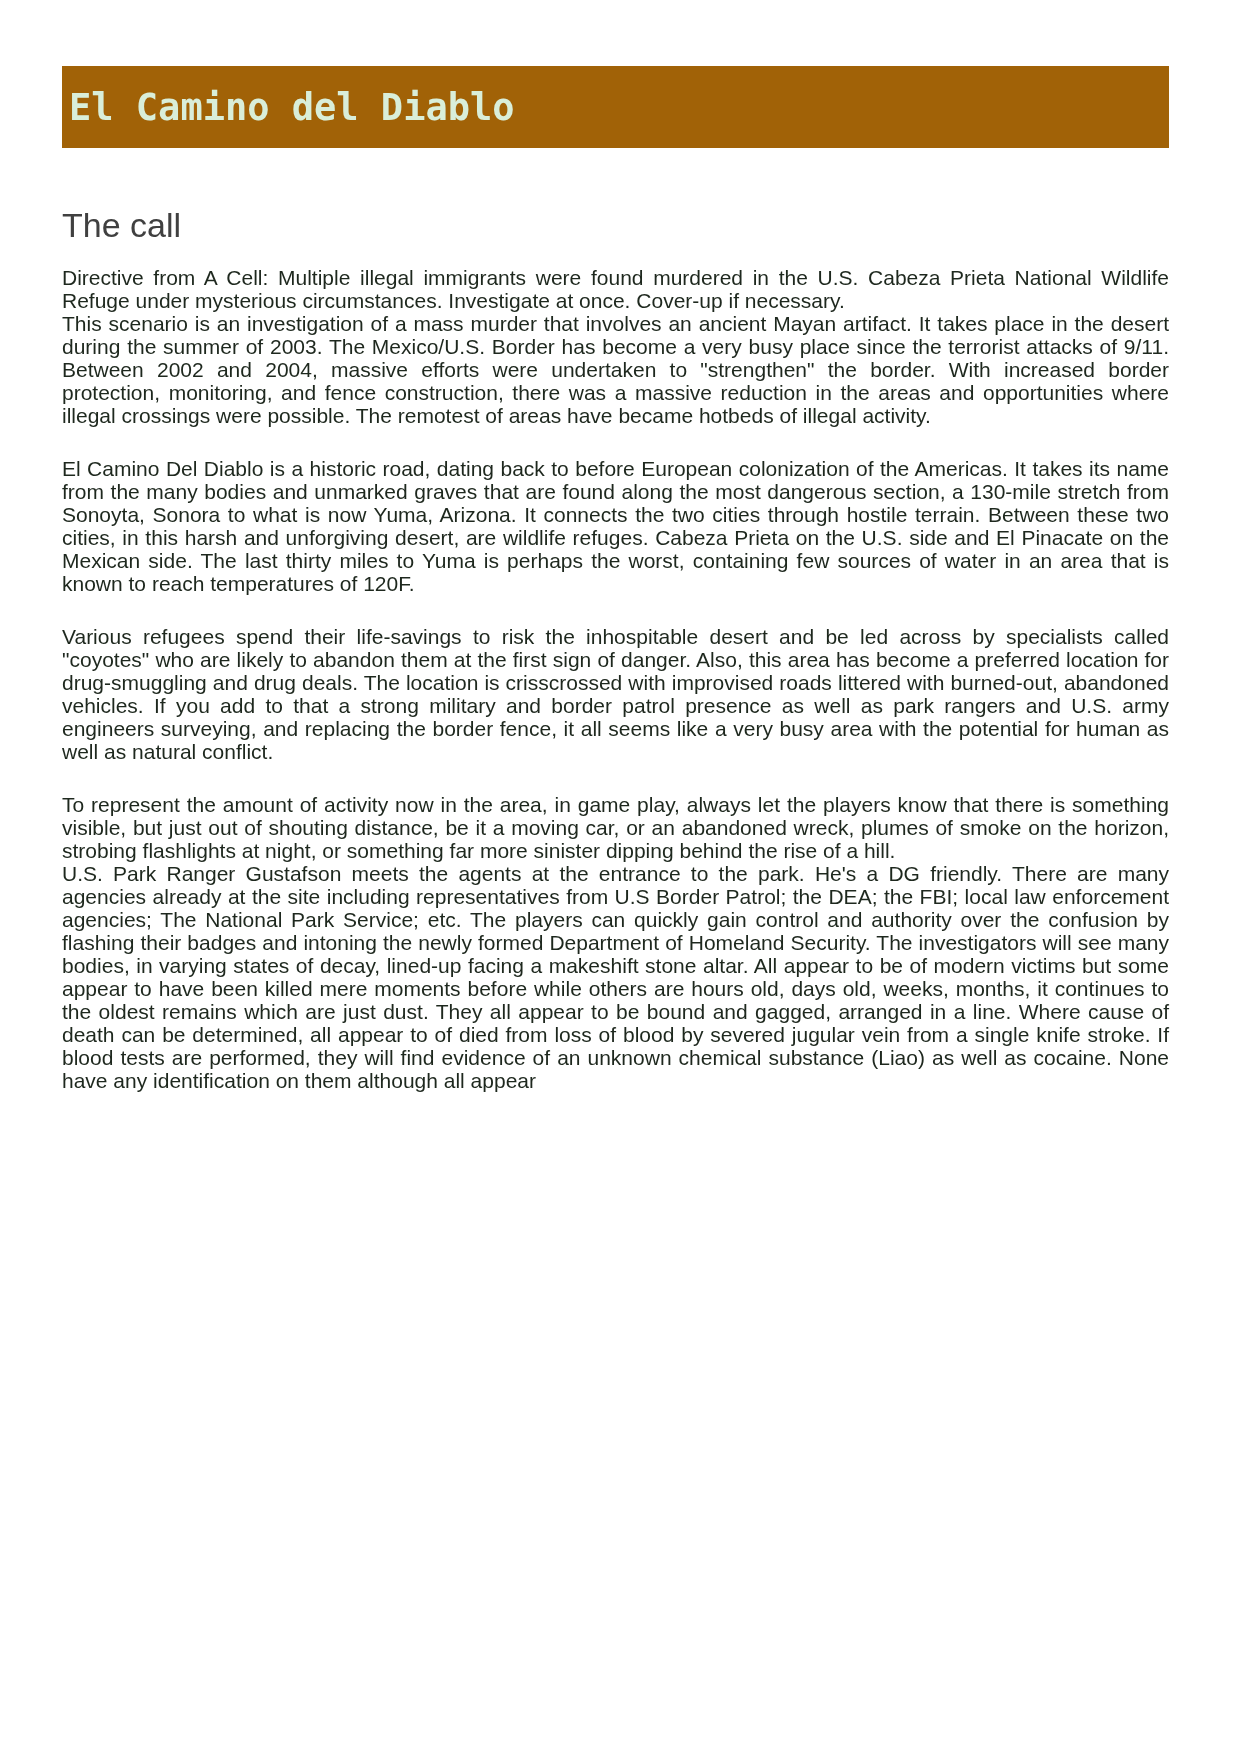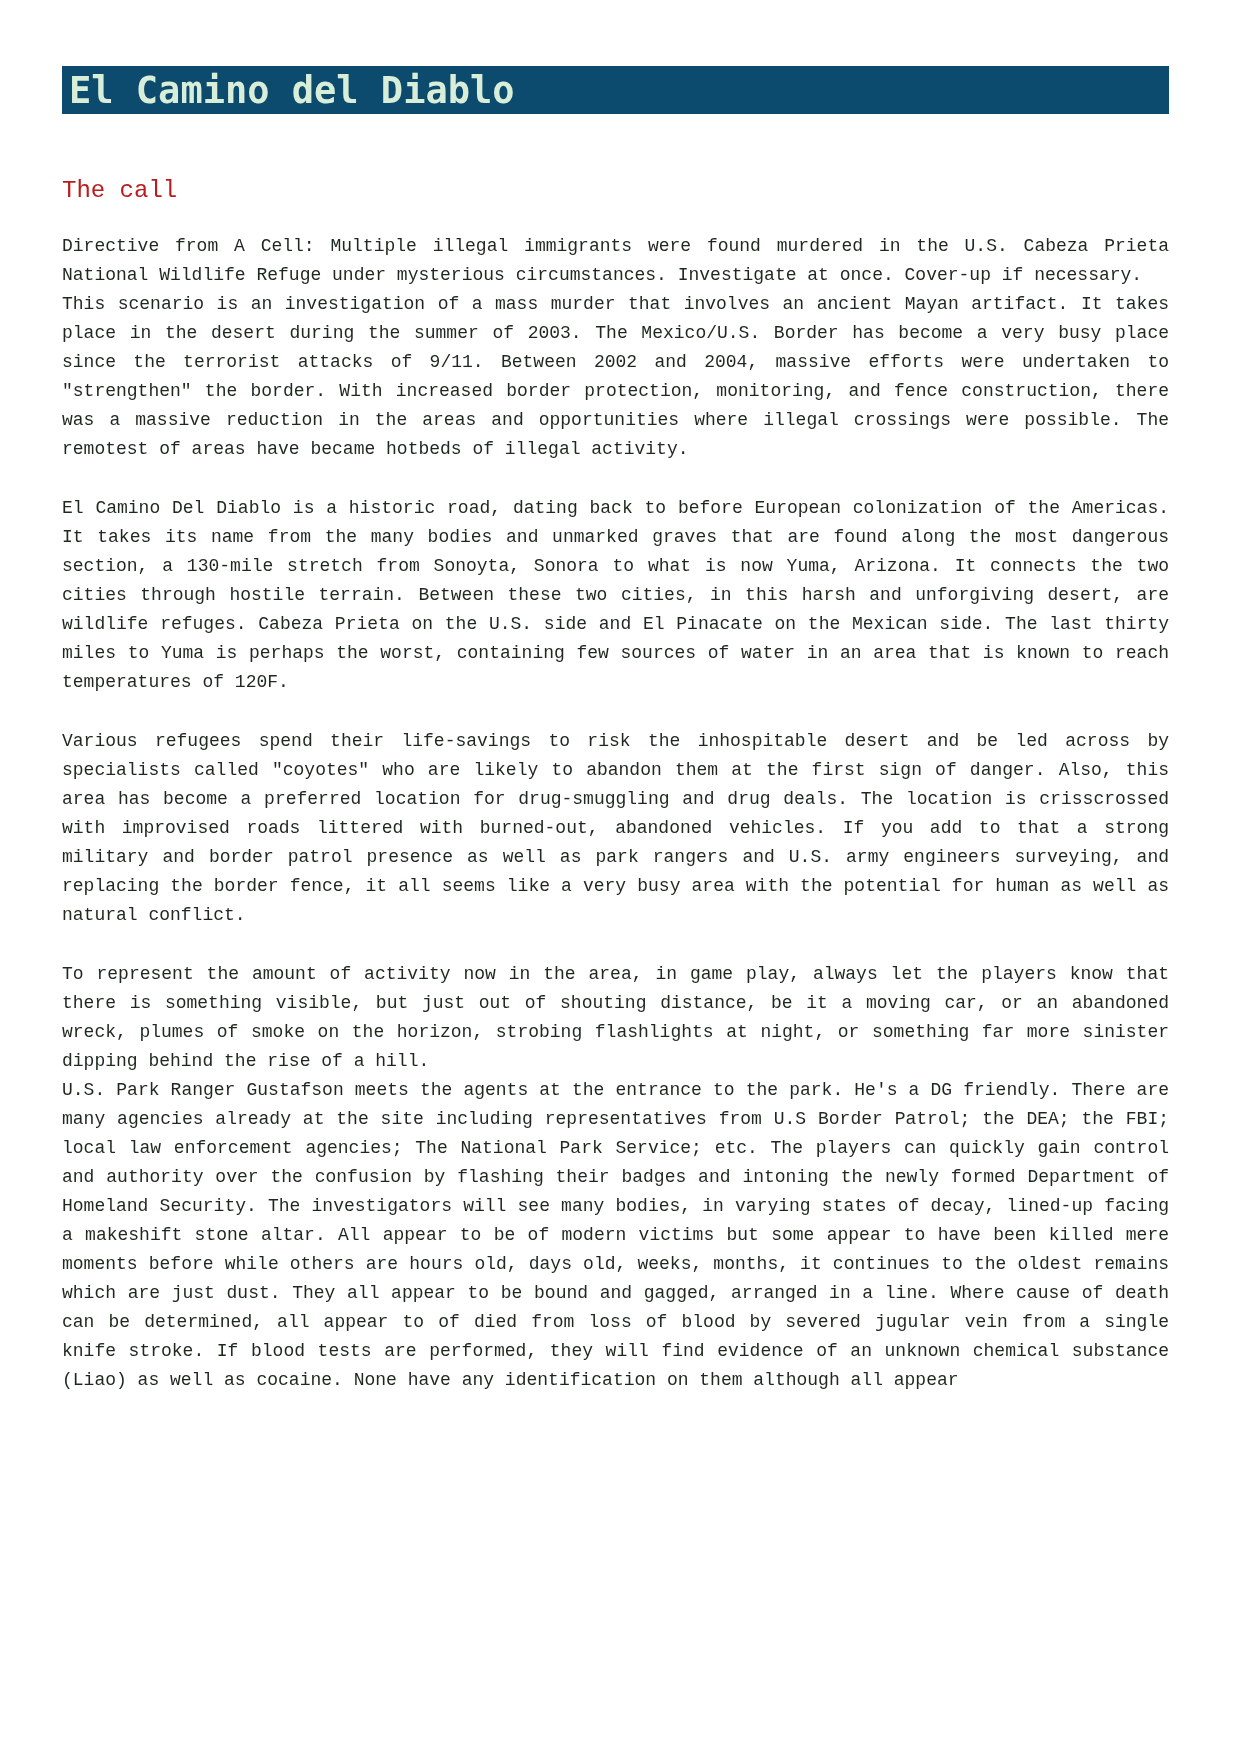--- a/index.html
+++ b/index.html
@@ -12,51 +12,51 @@
     height: 1754px;
     overflow: hidden;
     font-family: "DejaVu Sans", sans-serif;
   }
   .page {
     box-sizing: border-box;
     width: 1241px;
     padding: 66px 72px 0 62px;
   }
   .title-bar {
-    background: #0c4a6e;
-    height: 48px;
+    background: #a16207;
+    height: 82px;
     display: flex;
     align-items: center;
     padding-left: 7px;
     box-sizing: border-box;
   }
   .title-bar h1 {
     margin: 0;
     font-family: "DejaVu Sans Mono", "Liberation Mono", monospace;
     font-weight: bold;
     font-size: 37px;
     letter-spacing: 0px;
     color: #d9eed9;
     white-space: nowrap;
   }
   h2.section-heading {
-    font-family: Liberation Mono, monospace;
+    font-family: Liberation Sans, sans-serif;
     font-weight: 400;
-    font-size: 24px;
+    font-size: 34px;
     line-height: 34px;
-    color: #b91c1c;
+    color: #404040;
     margin: 34px 0 24px 0;
   }
   section.doc-section:first-of-type h2.section-heading {
     margin-top: 60px;
   }
   p.doc-paragraph {
-    font-family: Liberation Mono, monospace;
-    font-size: 18px;
-    line-height: 29px;
+    font-family: Liberation Sans, sans-serif;
+    font-size: 21px;
+    line-height: 23px;
     color: #1e281e;
     text-align: justify;
     margin: 0 0 30px 0;
   }
   p.doc-paragraph:last-child {
     margin-bottom: 0;
   }
 </style>
 </head>
 <body>

